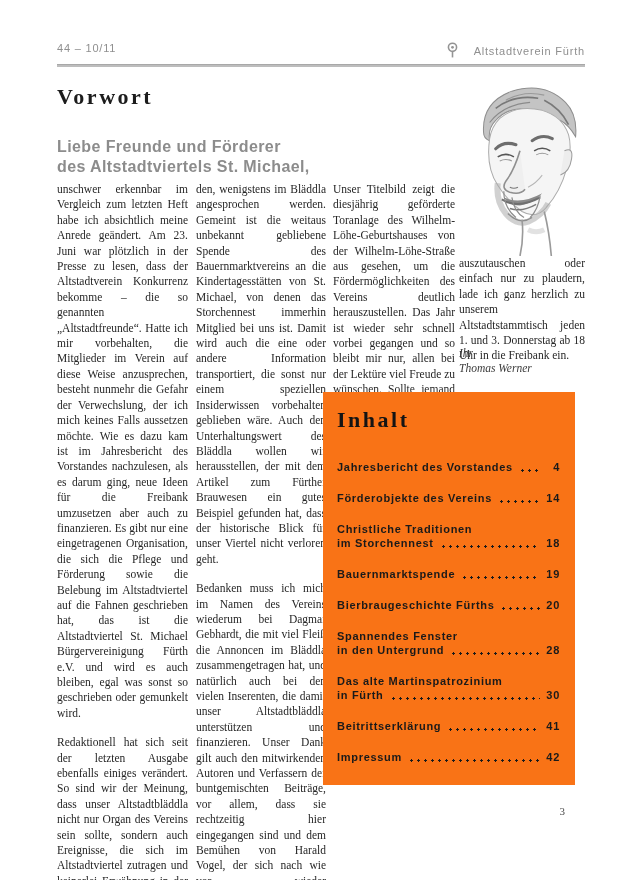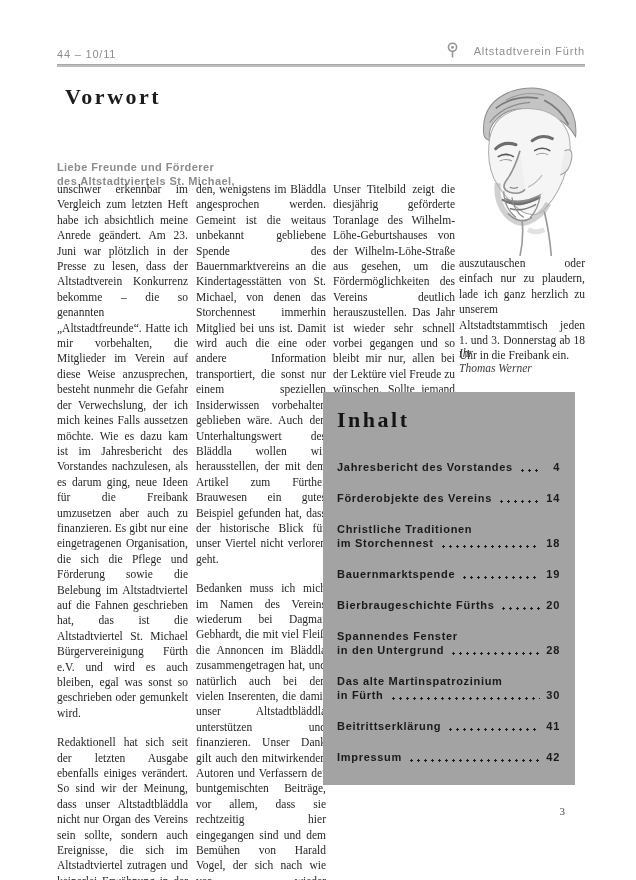--- a/index.html
+++ b/index.html
@@ -4,58 +4,58 @@
 <style>
   * { margin:0; padding:0; box-sizing:border-box; }
   html,body { background:#ffffff; }
   .page {
     position:relative; width:636px; height:880px; background:#fff;
     font-family:"Liberation Serif", serif; color:#2a2a2a; overflow:hidden;
   }
   
   .header {
     position:absolute; left:57px; width:528px; top:42px;
-    display:flex; justify-content:space-between; align-items:flex-end;
+    display:flex; justify-content:space-between; align-items:flex-start;
     font-family:"Liberation Sans", sans-serif; font-size:11px;
     letter-spacing:0.8px; color:#8f8f8f; padding-bottom:4px;
     border-bottom:1px solid #a8a8a8;
   }
   .brand { display:flex; align-items:center; gap:15px; }
   .rule2 { position:absolute; left:57px; width:528px; top:65px; height:2px; background:#bdbdbd; }
   
   .title {
-    position:absolute; left:65px; top:84px;
+    position:absolute; left:57px; top:84px;
     font-size:22px; font-weight:bold; letter-spacing:2.5px; color:#1c1c1c;
   }
   
   .salutation {
     position:absolute; left:57px; top:137px;
     font-family:"Liberation Sans", sans-serif; font-weight:bold;
-    font-size:11px; line-height:1.25; color:#8c8c8c; letter-spacing:0.4px;margin-top:24px;
+    font-size:16px; line-height:1.25; color:#8c8c8c; letter-spacing:0.4px;
   }
   
   .portrait { position:absolute; left:447px; top:78px; width:150px; height:178px; }
   
   .col {
     position:absolute; top:182px; font-size:11.5px; line-height:15.4px;
     text-align:justify; color:#262626;
   }
   .col p + p { margin-top:14px; }
   .col1 { left:57px;  width:131px; }
   .col2 { left:196px; width:130px; }
   .col3 { left:333px; width:122px; }
   .col4 { left:459px; width:126px; top:256px; }
   .signoff {
     position:absolute; left:459px; top:346px; width:126px;
     text-align:left; font-style:italic; font-size:11.5px; line-height:15px; color:#3a3a3a;
   }
   
   .toc {
     position:absolute; left:323px; top:392px; width:252px; height:393px;
-    background:#a3a3a3; padding:15px 15px 0 14px;
+    background:#f97316; padding:15px 15px 0 14px;
     font-family:"Liberation Sans", sans-serif;
   }
   .toc h2 {
     font-family:"Liberation Serif", serif; font-size:22px; font-weight:bold;
     letter-spacing:2.5px; color:#141414; margin-bottom:27px;
   }
   .toc-item {
     margin-bottom:17px; font-size:11px; font-weight:bold;
     letter-spacing:0.7px; color:#1a1a1a; line-height:14px;
   }

